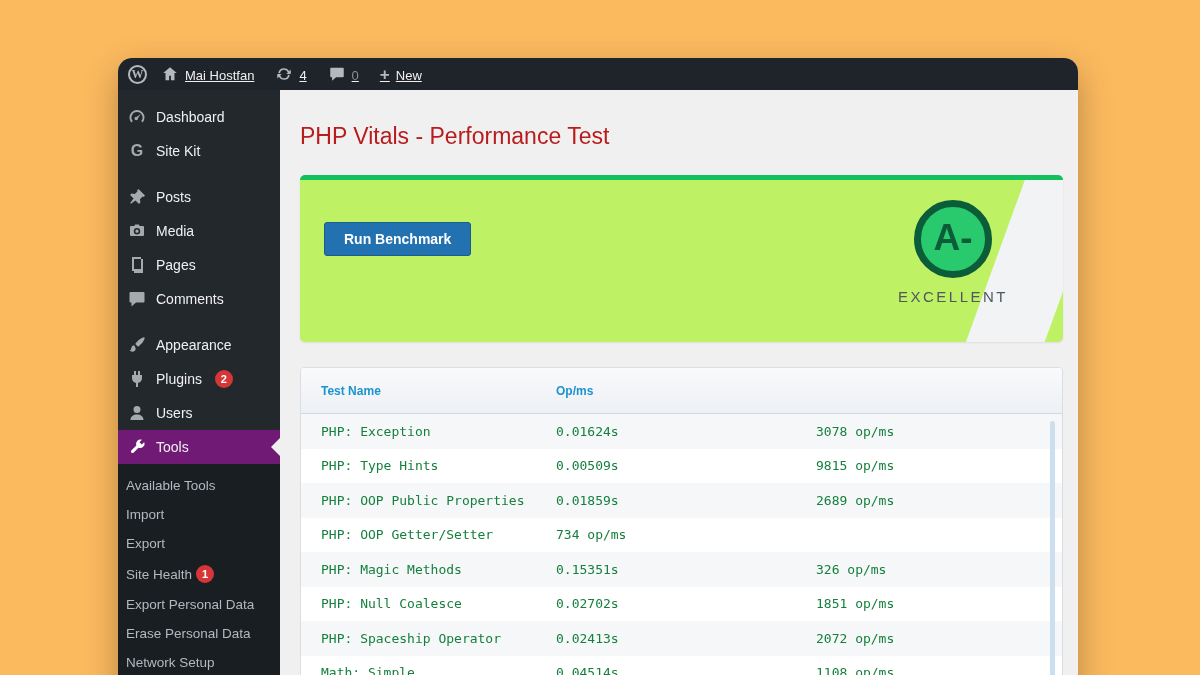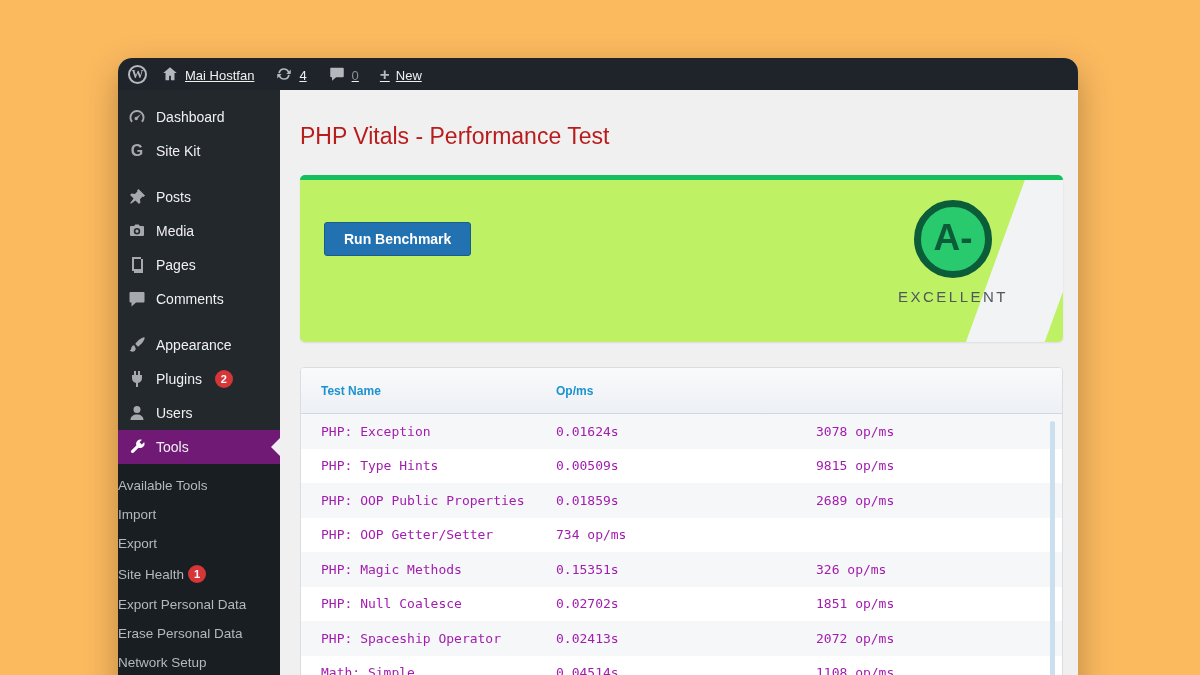--- a/index.html
+++ b/index.html
@@ -75,21 +75,21 @@
   .badge {
     background: #d63638; color: #fff;
     min-width: 18px; height: 18px; border-radius: 9px;
     font-size: 11px; font-weight: 600;
     display: inline-flex; align-items: center; justify-content: center;
     padding: 0 5px; margin-left: 4px;
   }
   .submenu { background: #191e23; padding: 7px 0 10px; }
   .submenu-item {
     color: #b4b9be; font-size: 13.5px;
-    padding: 7px 0; cursor: pointer;
+    padding: 7px 8px; cursor: pointer;
     display: flex; align-items: center;
   }
 
   
   .content {
     flex: 1; background: #f0f0f1;
     padding: 0 15px 0 20px; overflow: hidden;
   }
   .page-title {
     font-size: 23px; font-weight: 400; color: #b91c1c;
@@ -148,21 +148,21 @@
     background: linear-gradient(#f9fafc, #edf0f4);
     border-bottom: 1px solid #d4d8dd;
     font-size: 12px; font-weight: 700; color: #1b93d0;
   }
   .col-name { width: 255px; padding-left: 20px; }
   .col-time { width: 260px; }
   .col-ops  { flex: 1; }
   .trow {
     display: flex; align-items: center; height: 34.5px;
     font-family: "DejaVu Sans Mono", monospace;
-    font-size: 13px; color: #a21caf;
+    font-size: 13px; color: #15803d;
   }
   .trow:nth-child(odd) { background: #f6f7f8; }
   .scroll-thumb {
     position: absolute; right: 7px; top: 53px;
     width: 5px; height: 420px;
     background: #cbdfee; border-radius: 4px;
   }
 </style>
 </head>
 <body>

